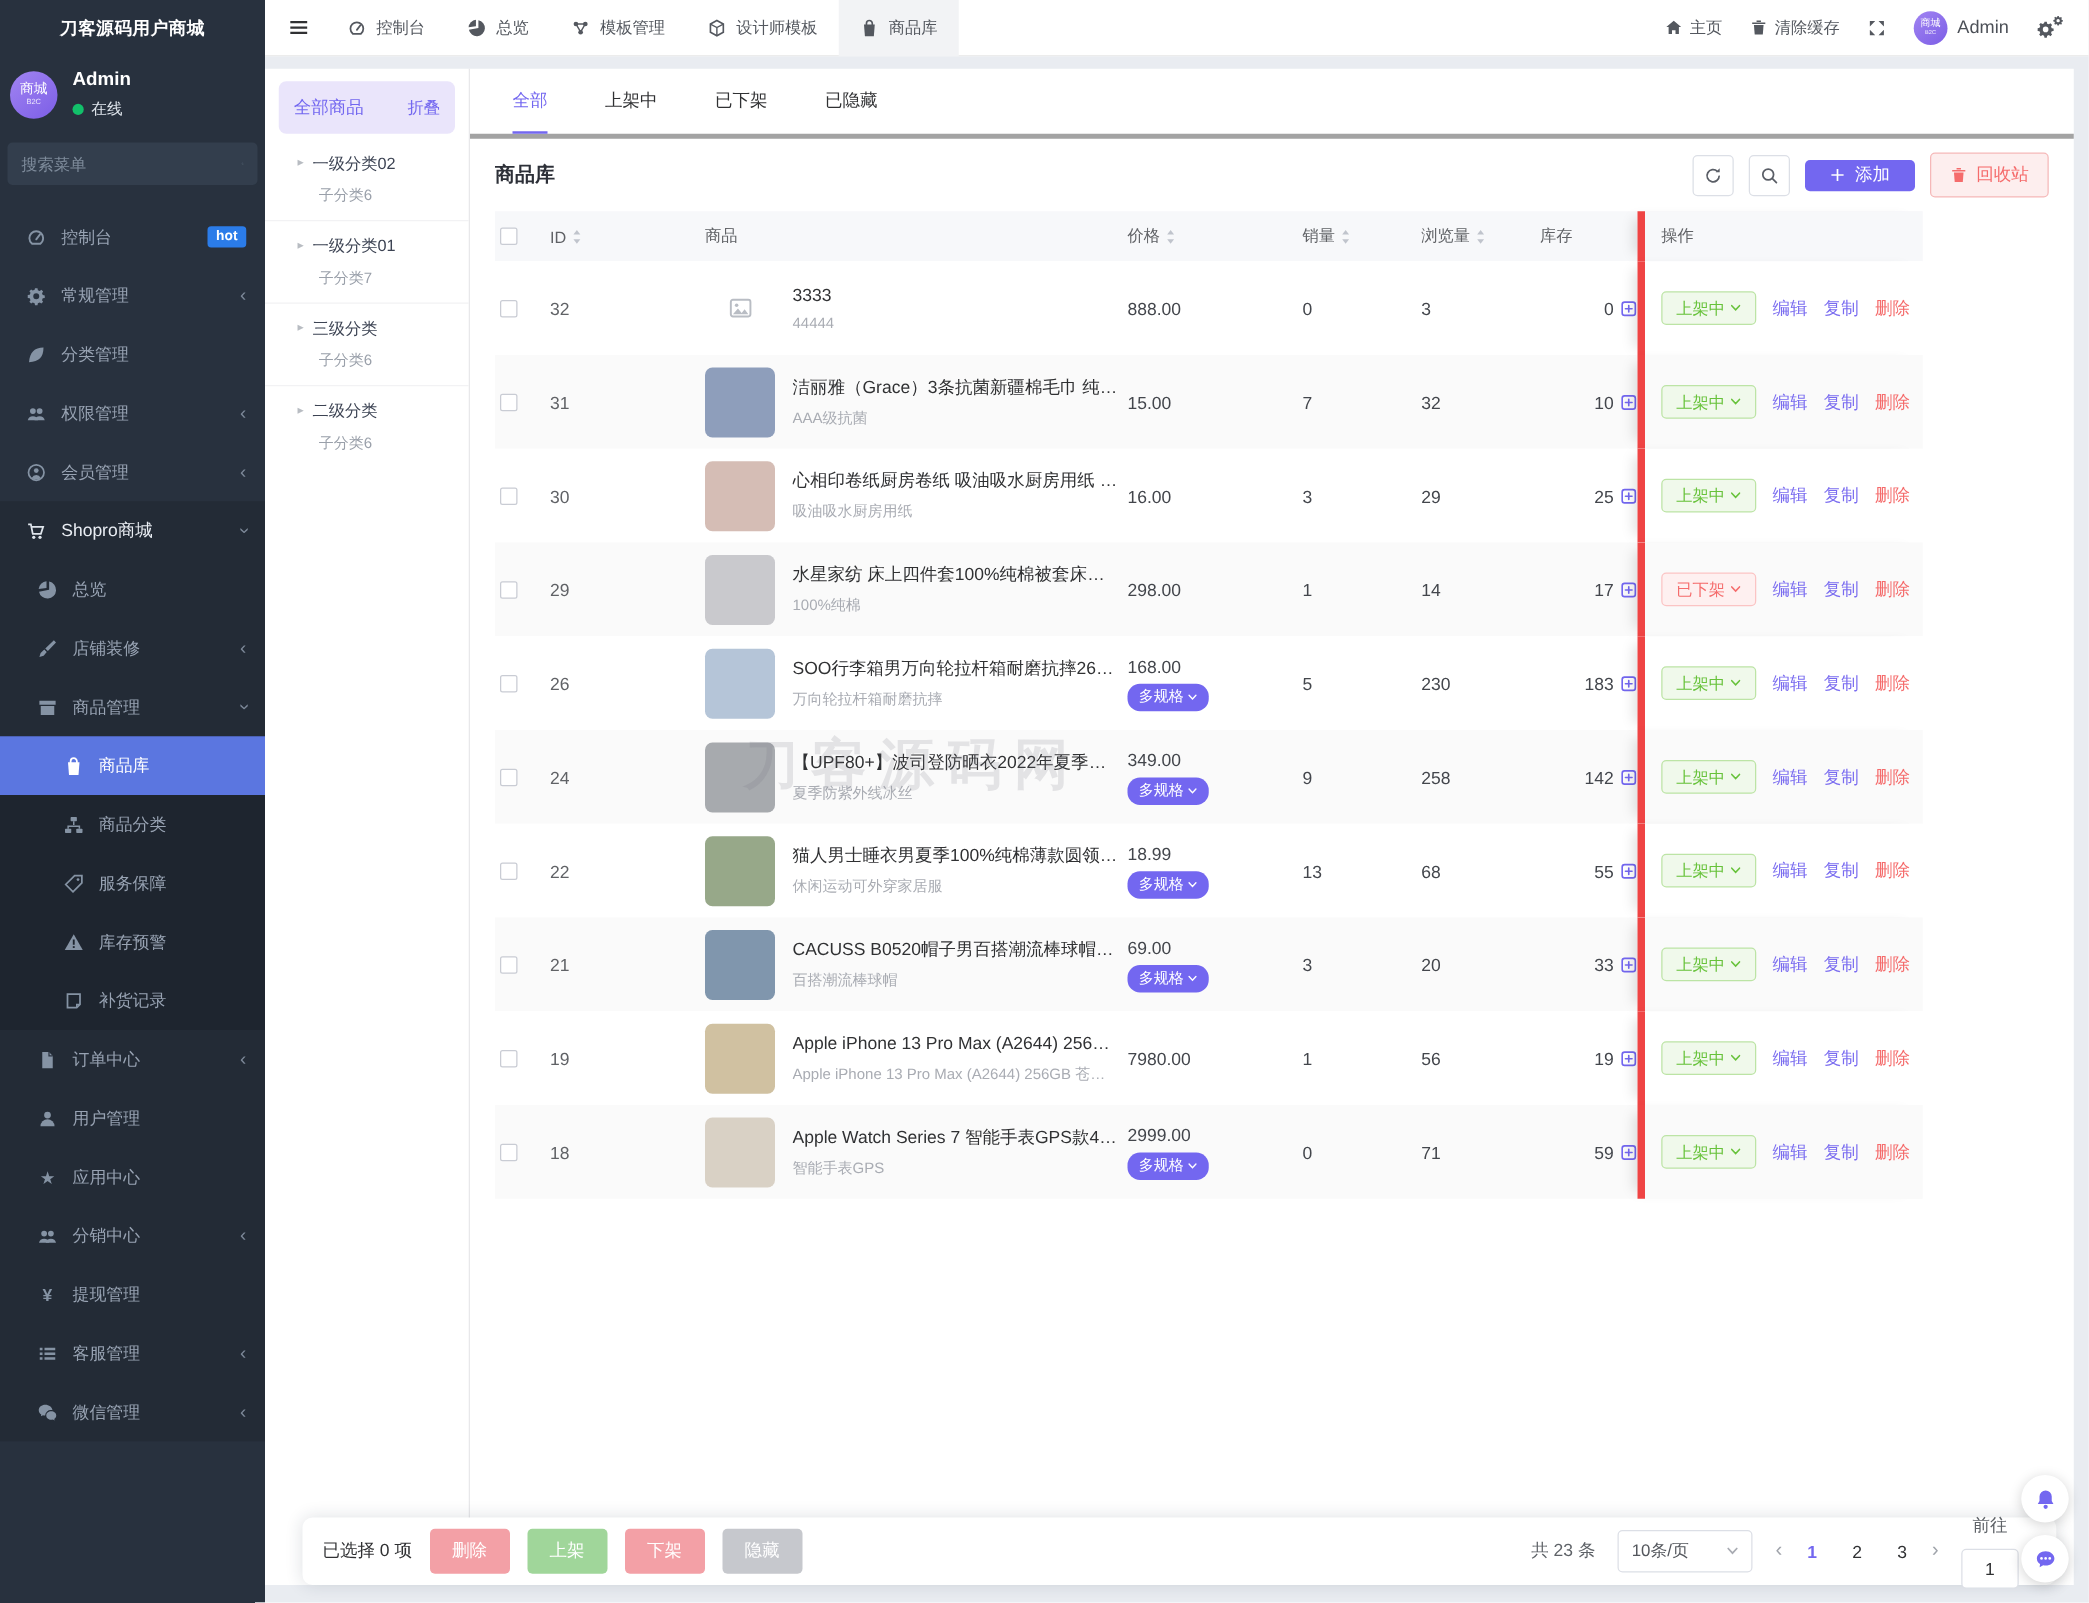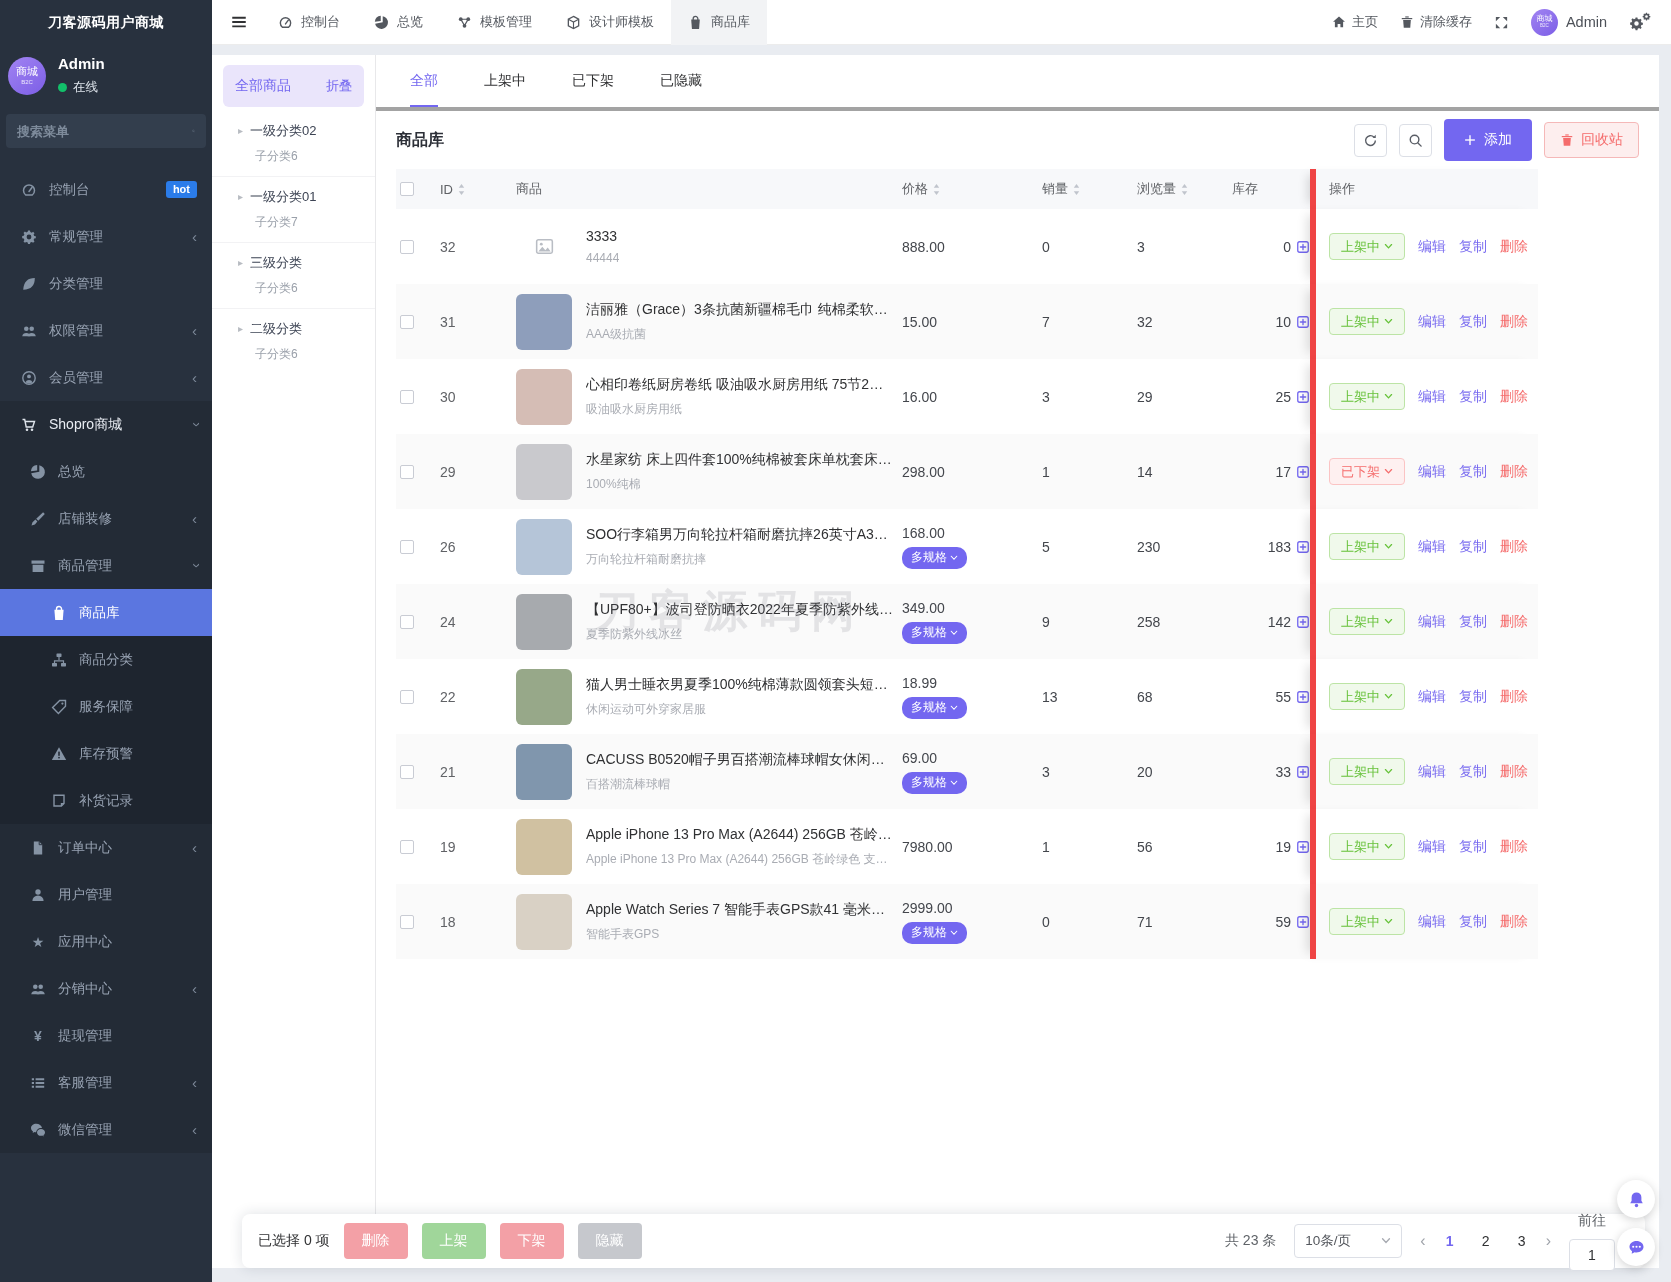--- a/index.html
+++ b/index.html
@@ -18,21 +18,21 @@
   .user { display:flex; align-items:center; gap:12px; padding:9px 12px 10px 8px; }
   .avatar { width:38px; height:38px; border-radius:50%; flex-shrink:0;
     background:linear-gradient(140deg,#a184f2,#7c5ee6); color:#fff;
     display:flex; flex-direction:column; align-items:center; justify-content:center; line-height:1; }
   .avatar .a-main { font-size:11px; }
   .avatar .a-sub { font-size:6px; opacity:.85; margin-top:2px; }
   .u-name { color:#fff; font-weight:bold; font-size:15px; }
   .u-status { display:flex; align-items:center; gap:6px; color:#dfe5ec; font-size:12.5px; margin-top:7px; }
   .dot { width:9px; height:9px; border-radius:50%; background:#12c06a; }
   .side-search { margin:8px 6px 12px; height:34px; background:#333e4d; border-radius:4px; display:flex; align-items:center; padding:0 11px; color:#7e8b9b; }
-  .side-search input { flex:1; background:transparent; border:none; outline:none; color:#f9a8d4; font-size:13px; font-family:inherit;font-weight:bold; }
+  .side-search input { flex:1; background:transparent; border:none; outline:none; color:#f9a8d4; font-size:13px; font-family:inherit; }
   .side-search input::placeholder { color:#7e8b9b; }
   .menu { padding-top:6px; }
   .side-item { height:47px; display:flex; align-items:center; gap:11px; color:#98a3b3; font-size:13.5px; padding:0 15px 0 20px; cursor:pointer; }
   .s-ic { width:18px; display:flex; justify-content:center; align-items:center; color:#8593a4; font-size:14px; line-height:1; flex-shrink:0; }
   .s-arrow { margin-left:auto; color:#7d8999; font-size:15px; line-height:1; }
   .s-arrow.down { transform:rotate(-90deg); }
   .lv2 { padding-left:29px; }
   .lv3 { padding-left:50px; }
   .sub1 { background:#232b36; }
   .sub2 { background:#1e252f; }
@@ -76,35 +76,35 @@
   
   .main { flex:1; position:relative; min-width:0; }
   .m-tabs { height:56px; display:flex; align-items:flex-end; gap:46px; padding-left:34px; border-bottom:4px solid #a3a3a3; }
   .m-tab { padding-bottom:17px; font-size:14px; color:#303133; cursor:pointer; }
   .m-tab.active { color:#7367f0; border-bottom:2px solid #7367f0; padding-bottom:15px; }
   .m-toolbar { height:58px; display:flex; align-items:center; padding:0 20px; }
   .m-title { font-size:16px; font-weight:600; color:#2d3038; }
   .tool-right { margin-left:auto; display:flex; align-items:center; gap:12px; }
   .icon-btn { width:33px; height:33px; border:1px solid #dcdfe6; border-radius:4px; background:#fff; display:flex; align-items:center; justify-content:center; color:#5a5e66; cursor:pointer; }
   .icon-btn .ic { width:15px; height:15px; }
-  .btn-add { height:42px; padding:0 20px; background:#7367f0; color:#fff; border-radius:4px; display:flex; align-items:center; gap:8px; font-size:14px; cursor:pointer; border:none; }
+  .btn-add { height:25px; padding:0 20px; background:#7367f0; color:#fff; border-radius:4px; display:flex; align-items:center; gap:8px; font-size:14px; cursor:pointer; border:none; }
   .btn-add .ic { width:12px; height:12px; }
   .btn-recycle { height:36px; padding:0 15px; background:#fdeeee; border:1px solid #f5b8b8; color:#f56c6c; border-radius:4px; display:flex; align-items:center; gap:7px; font-size:14px; cursor:pointer; }
   .btn-recycle .ic { width:14px; height:14px; }
 
   
   .gtable { margin-left:20px; width:1142px; }
   .thead, .trow { display:flex; align-items:center; }
   .thead { height:40px; background:#f7f8fa; color:#606266; font-size:13px; }
   .trow { height:75px; background:#fff; }
   .tbody .trow:nth-child(even) { background:#fafafa; }
   .cell { flex-shrink:0; }
   .c-sel { width:44px; padding-left:4px; display:flex; }
   .c-id { width:76px; color:#606266; }
-  .c-prod { flex:1; min-width:0; display:flex; align-items:center; gap:14px; padding-right:8px; }
+  .c-prod { flex:1; min-width:0; display:flex; align-items:center; gap:14px; padding-right:8px;margin-left:48px; }
   .c-price { width:140px; }
   .c-sales { width:95px; }
   .c-views { width:95px; }
   .c-stock { width:78px; display:flex; align-items:center; justify-content:flex-end; gap:5px; }
   .c-ops { width:228px; height:100%; display:flex; align-items:center; gap:13px; padding-left:13px; background:inherit;
            border-left:6px solid #ef4444; box-shadow:-9px 0 10px -6px rgba(0,0,0,.13); }
   .th-sort { display:inline-flex; align-items:center; gap:3px; cursor:pointer; }
   .sort-ic { width:11px; height:13px; color:#c0c4cc; fill:currentColor; }
   .checkbox { width:14px; height:14px; border:1px solid #c9ccd4; border-radius:2px; background:#fff; cursor:pointer; }
   .thumb { width:56px; height:56px; border-radius:6px; flex-shrink:0; }

